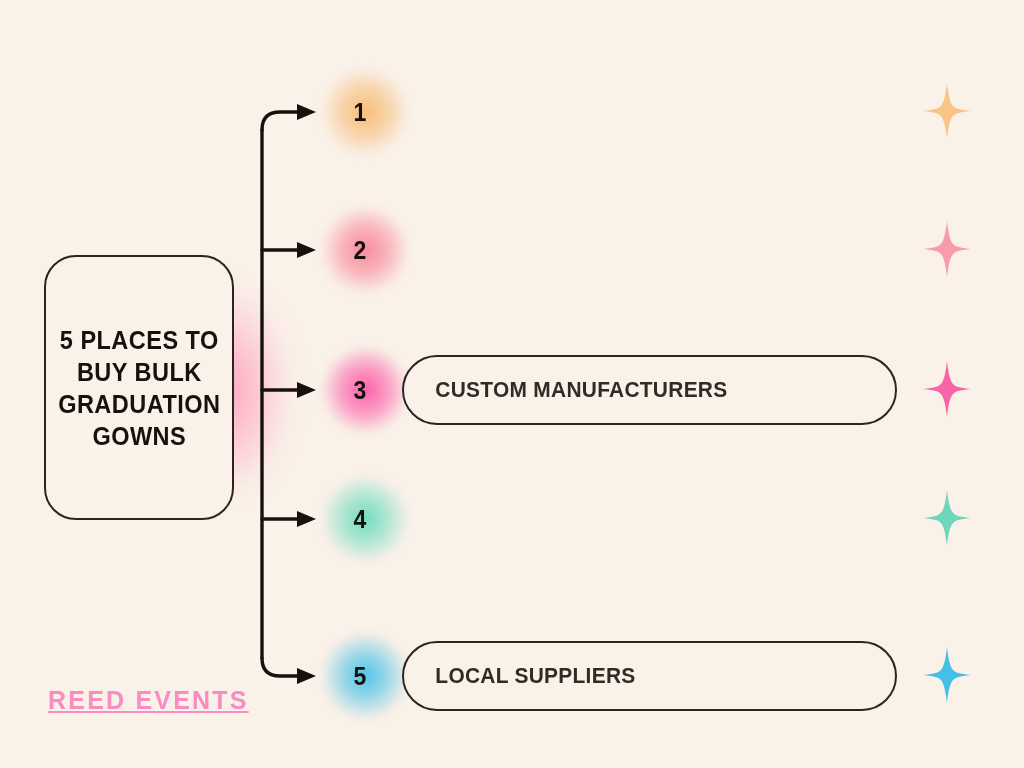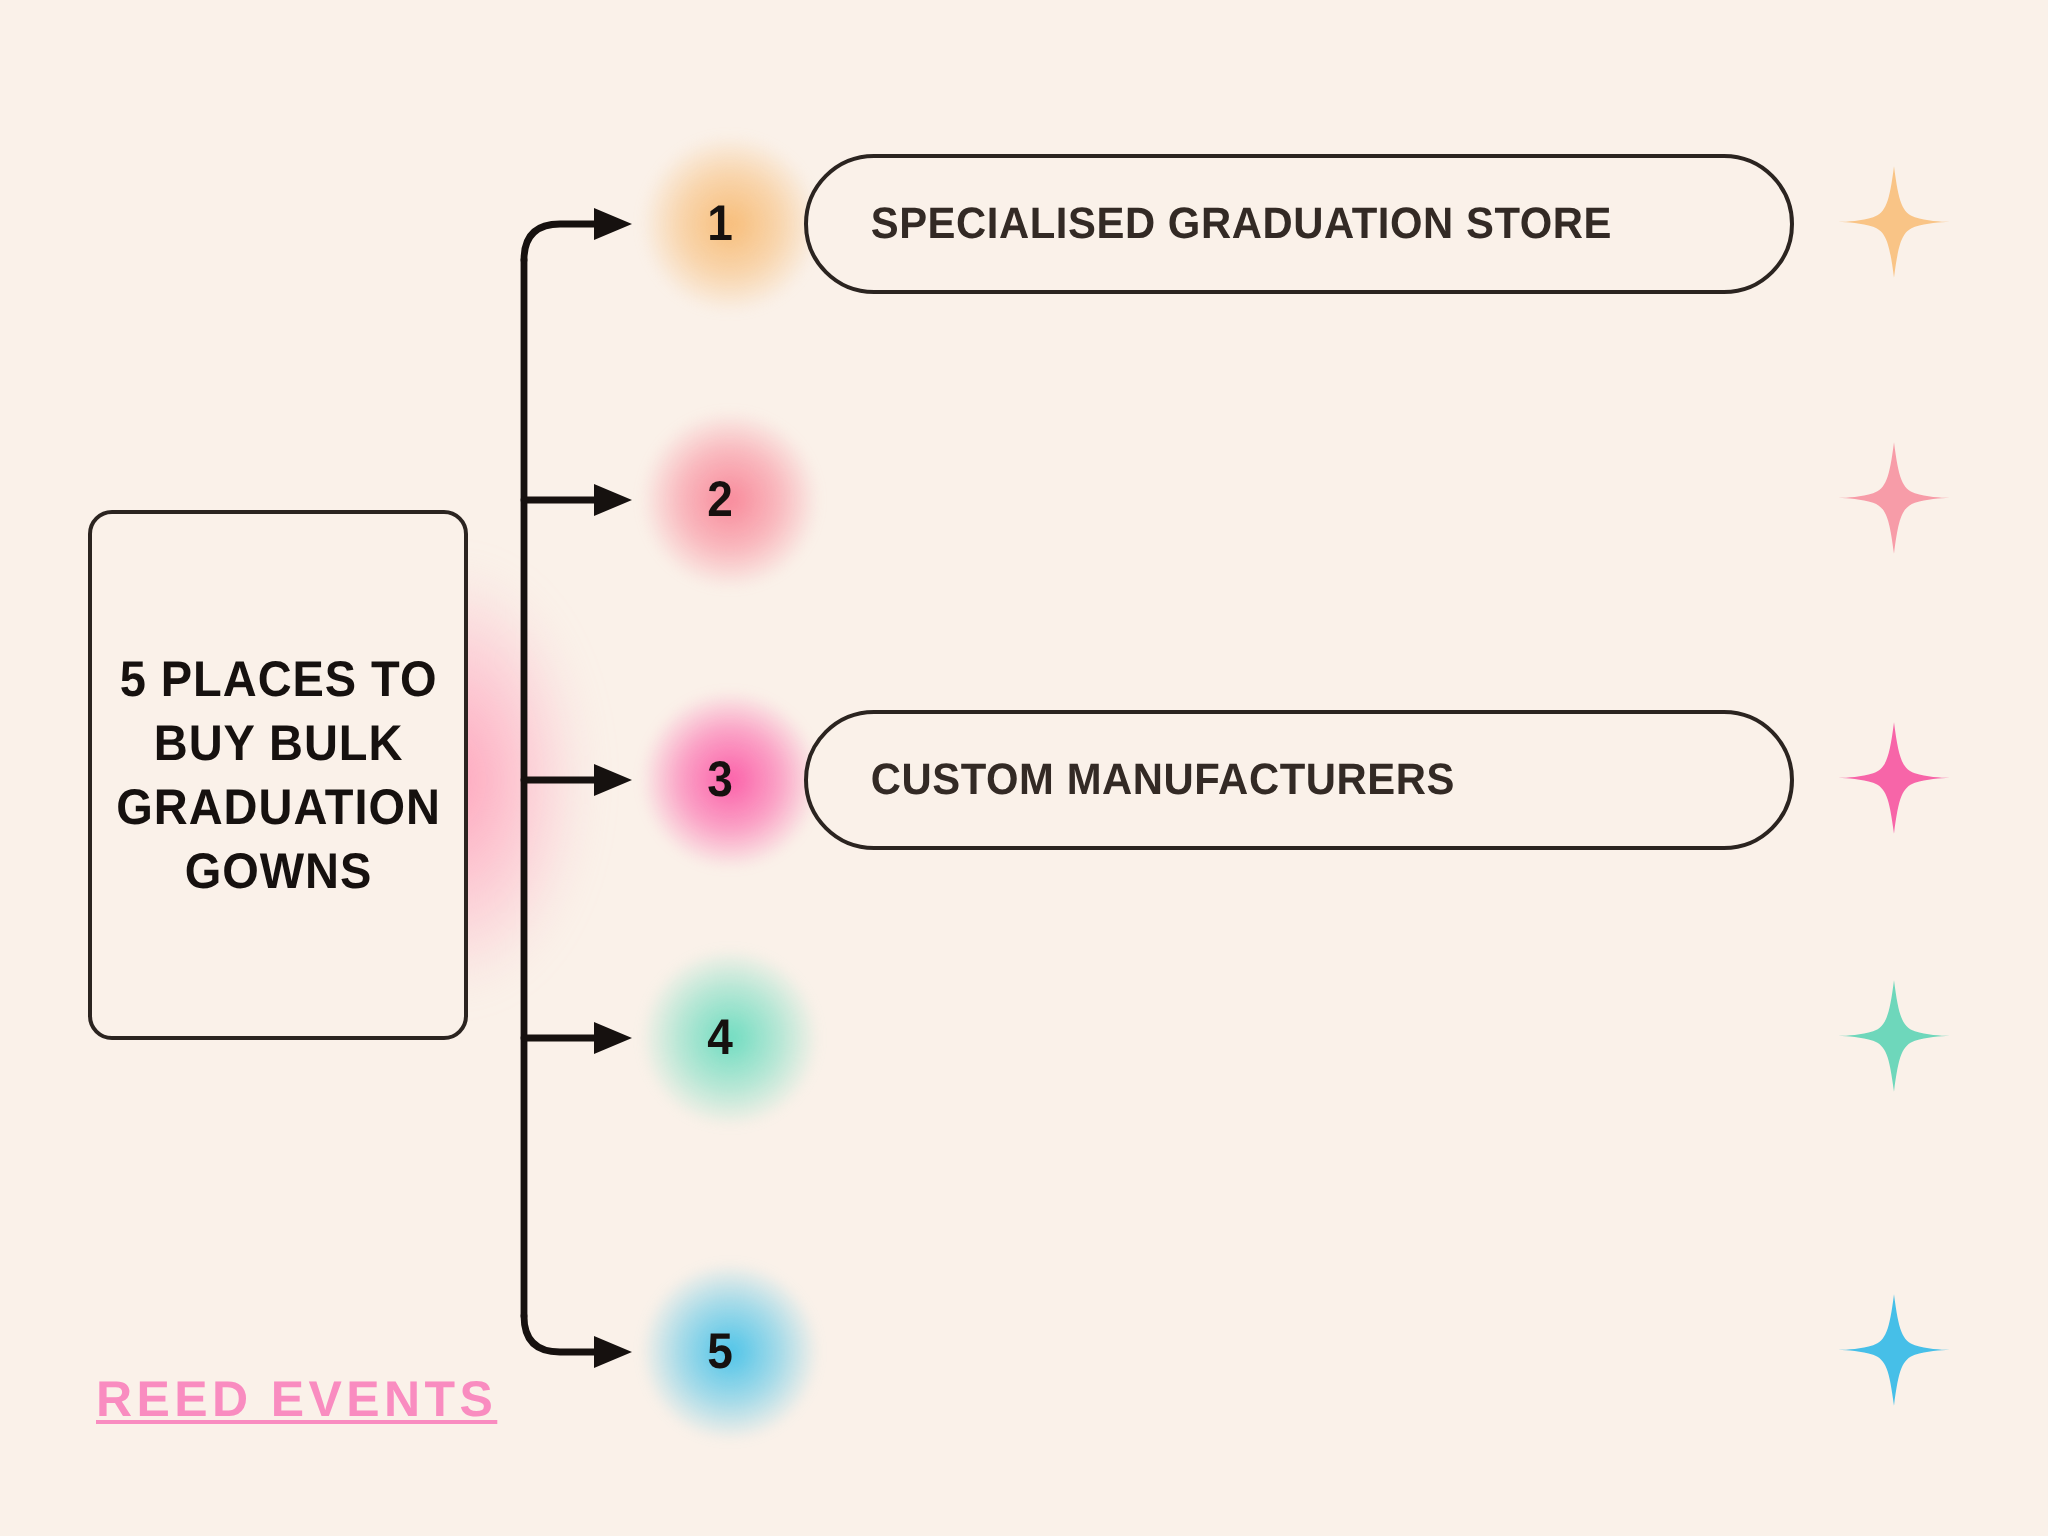--- a/index.html
+++ b/index.html
@@ -40,21 +40,21 @@
     filter: blur(10px);
   }
   #title-card {
     position: absolute;
     left: 0;
     top: 0;
     width: 100%;
     height: 100%;
     box-sizing: border-box;
     border: 2px solid #2b2420;
-    border-radius: 12px;
+    border-radius: 32px;
     background: #faf1e9;
     display: flex;
     align-items: center;
     justify-content: center;
     padding: 10px 12px;
   }
   #title-text {
     font-family: "Liberation Sans Narrow", "Liberation Sans", sans-serif;
     font-weight: bold;
     font-size: 25px;
@@ -192,23 +192,20 @@
       <polygon points="297,511 316,519 297,527"></polygon>
       <polygon points="297,668 316,676 297,684"></polygon>
     </g>
   </svg>
 
   <div class="row" style="top:57px">
     <div class="num-wrap">
       <div class="num-glow" style="background: radial-gradient(circle at center, #f7bd79 0%, rgba(247,189,121,0.55) 38%, rgba(250,241,233,0) 70%);"></div>
       <div class="num-label">1</div>
     </div>
-    <div class="pill">
-      <span class="pill-label">SPECIALISED GRADUATION STORE</span>
-    </div>
     <svg class="sparkle" viewBox="0 0 100 100" xmlns="http://www.w3.org/2000/svg">
       <path d="M50 2 C54 33 57 42 68 46 C78 49 90 50 98 50 C90 50 78 51 68 54 C57 58 54 67 50 98 C46 67 43 58 32 54 C22 51 10 50 2 50 C10 50 22 49 32 46 C43 42 46 33 50 2 Z" fill="#f9c486"></path>
     </svg>
   </div>
 
   <div class="row" style="top:195px">
     <div class="num-wrap">
       <div class="num-glow" style="background: radial-gradient(circle at center, #f8899a 0%, rgba(248,137,154,0.55) 38%, rgba(250,241,233,0) 70%);"></div>
       <div class="num-label">2</div>
     </div>
@@ -238,20 +235,23 @@
     <svg class="sparkle" viewBox="0 0 100 100" xmlns="http://www.w3.org/2000/svg">
       <path d="M50 2 C54 33 57 42 68 46 C78 49 90 50 98 50 C90 50 78 51 68 54 C57 58 54 67 50 98 C46 67 43 58 32 54 C22 51 10 50 2 50 C10 50 22 49 32 46 C43 42 46 33 50 2 Z" fill="#6ed7bb"></path>
     </svg>
   </div>
 
   <div class="row" style="top:621px">
     <div class="num-wrap">
       <div class="num-glow" style="background: radial-gradient(circle at center, #4cc3e8 0%, rgba(76,195,232,0.5) 38%, rgba(250,241,233,0) 70%);"></div>
       <div class="num-label">5</div>
     </div>
+    <div class="pill">
+      <span class="pill-label">LOCAL SUPPLIERS</span>
+    </div>
     <svg class="sparkle" viewBox="0 0 100 100" xmlns="http://www.w3.org/2000/svg">
       <path d="M50 2 C54 33 57 42 68 46 C78 49 90 50 98 50 C90 50 78 51 68 54 C57 58 54 67 50 98 C46 67 43 58 32 54 C22 51 10 50 2 50 C10 50 22 49 32 46 C43 42 46 33 50 2 Z" fill="#46bfe8"></path>
     </svg>
   </div>
 
   <div id="brand">REED EVENTS</div>
 
 </div>
 
 </body></html>

